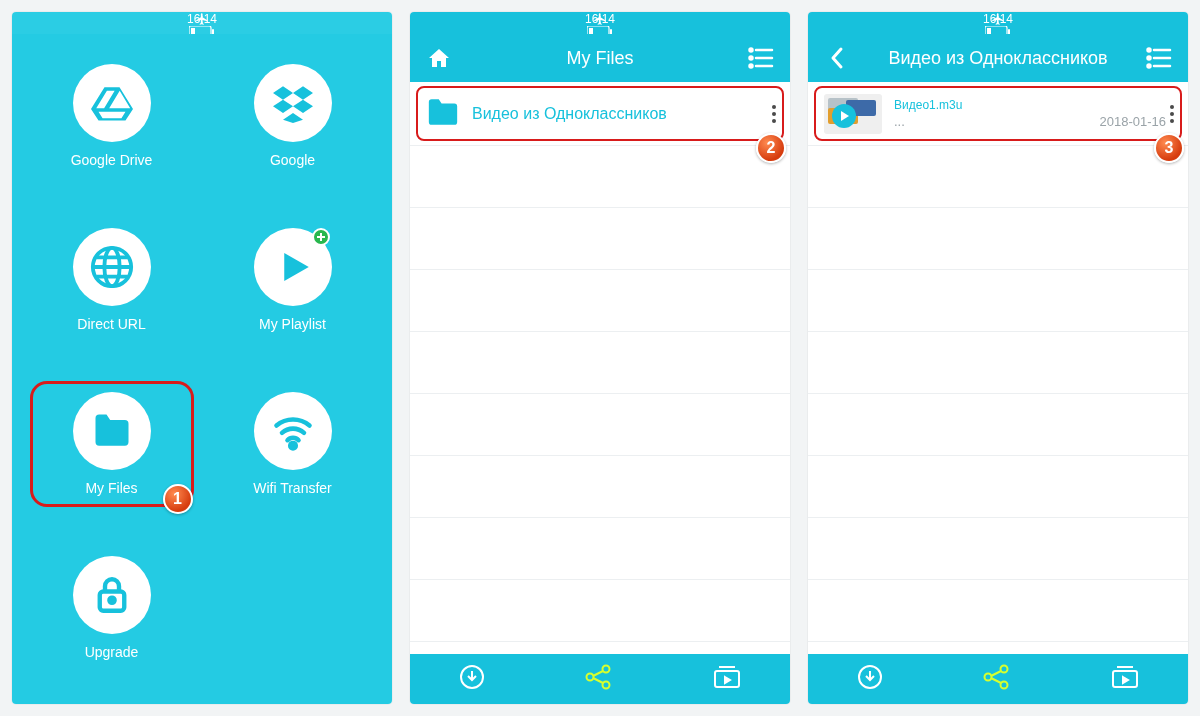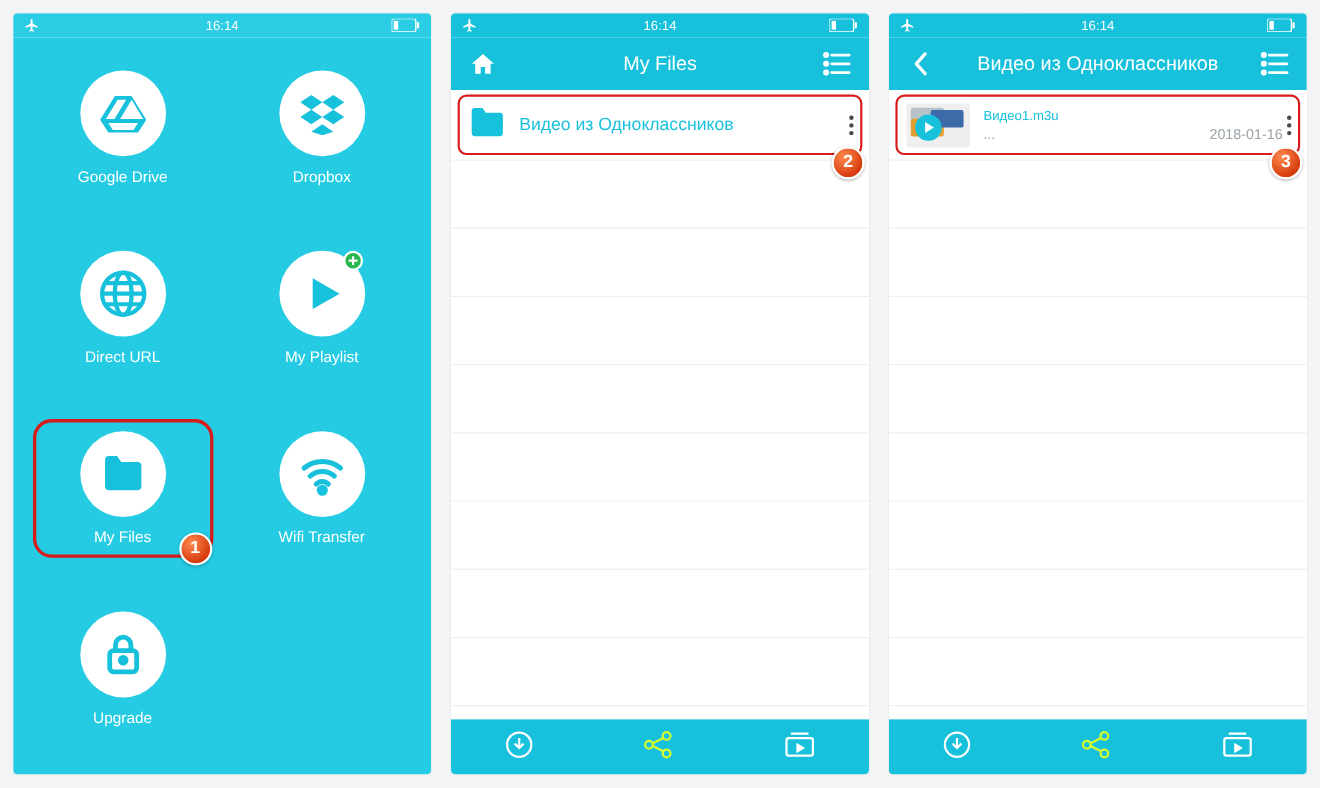--- a/index.html
+++ b/index.html
@@ -24,20 +24,21 @@
   }
   .status-bar {
     height: 22px;
     display: flex;
     align-items: center;
     justify-content: space-between;
     padding: 0 10px;
     color: #fff;
     font-size: 12px;
     font-weight: 500;
+    flex-direction: column;
   }
   .phone.teal .status-bar { background: linear-gradient(#2bcde4, #2bcde4); }
   .phone.white .status-bar { background: #17c1dc; }
   .status-left, .status-right { display:flex; align-items:center; gap:3px; }
   .status-center { position:absolute; left:50%; transform:translateX(-50%); }
   .nav-bar {
     height: 48px;
     background: #17c1dc;
     color: #fff;
     display:flex;
@@ -203,21 +204,21 @@
         </div>
         <span>Google Drive</span>
       </div>
 
       <div class="grid-item">
         <div class="grid-icon">
           <svg width="40" height="40" viewBox="0 0 24 24" fill="#17c1dc">
               <path d="M6 2l6 4-6 4-6-4 6-4zm12 0l6 4-6 4-6-4 6-4zM6 10l6 4-6 4-6-4 6-4zm12 0l6 4-6 4-6-4 6-4zM12 18l6 4-6 2-6-2 6-4z"></path>
             </svg>
         </div>
-        <span>Dropbox</span>
+        <span>Google</span>
       </div>
 
       <div class="grid-item">
         <div class="grid-icon">
           <svg width="46" height="46" viewBox="0 0 24 24" fill="none" stroke="#17c1dc" stroke-width="2">
               <circle cx="12" cy="12" r="10"></circle>
               <ellipse cx="12" cy="12" rx="4" ry="10"></ellipse>
               <path d="M2 12h20M4 7h16M4 17h16"></path>
             </svg>
         </div>

